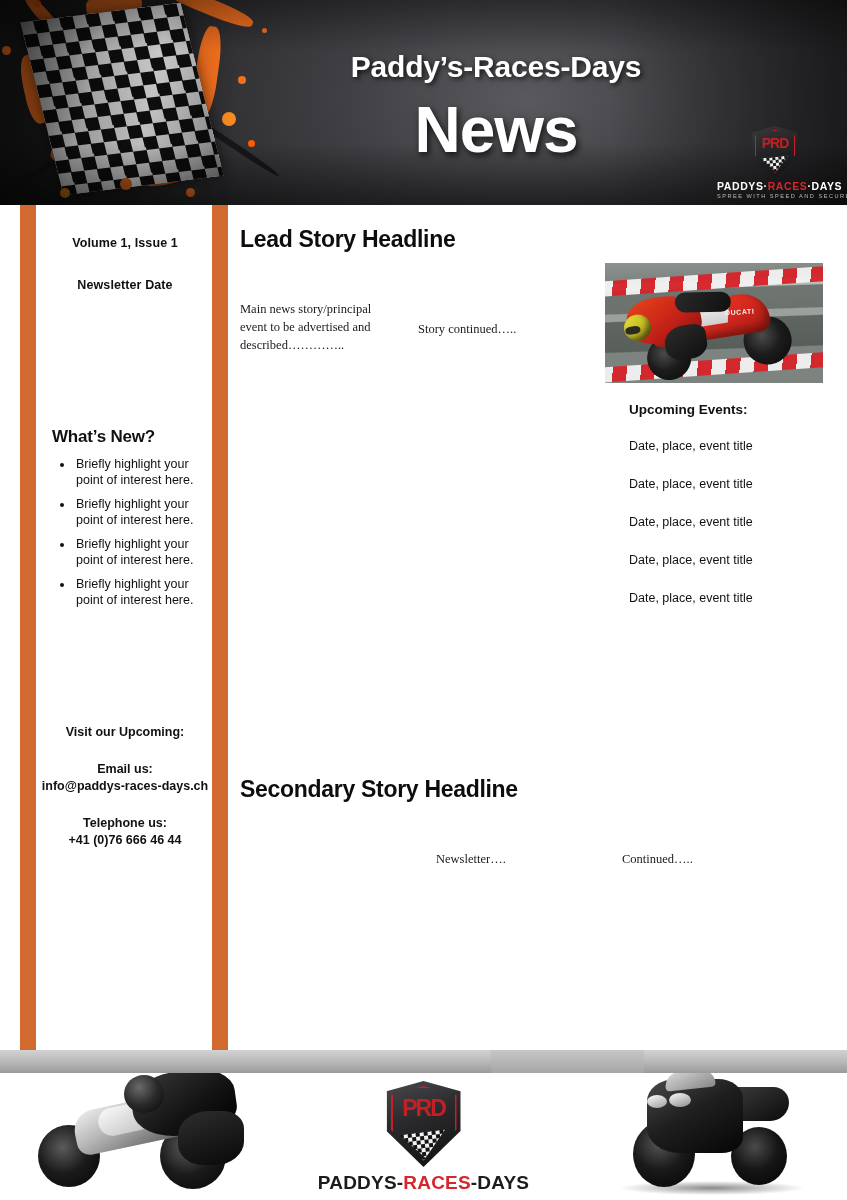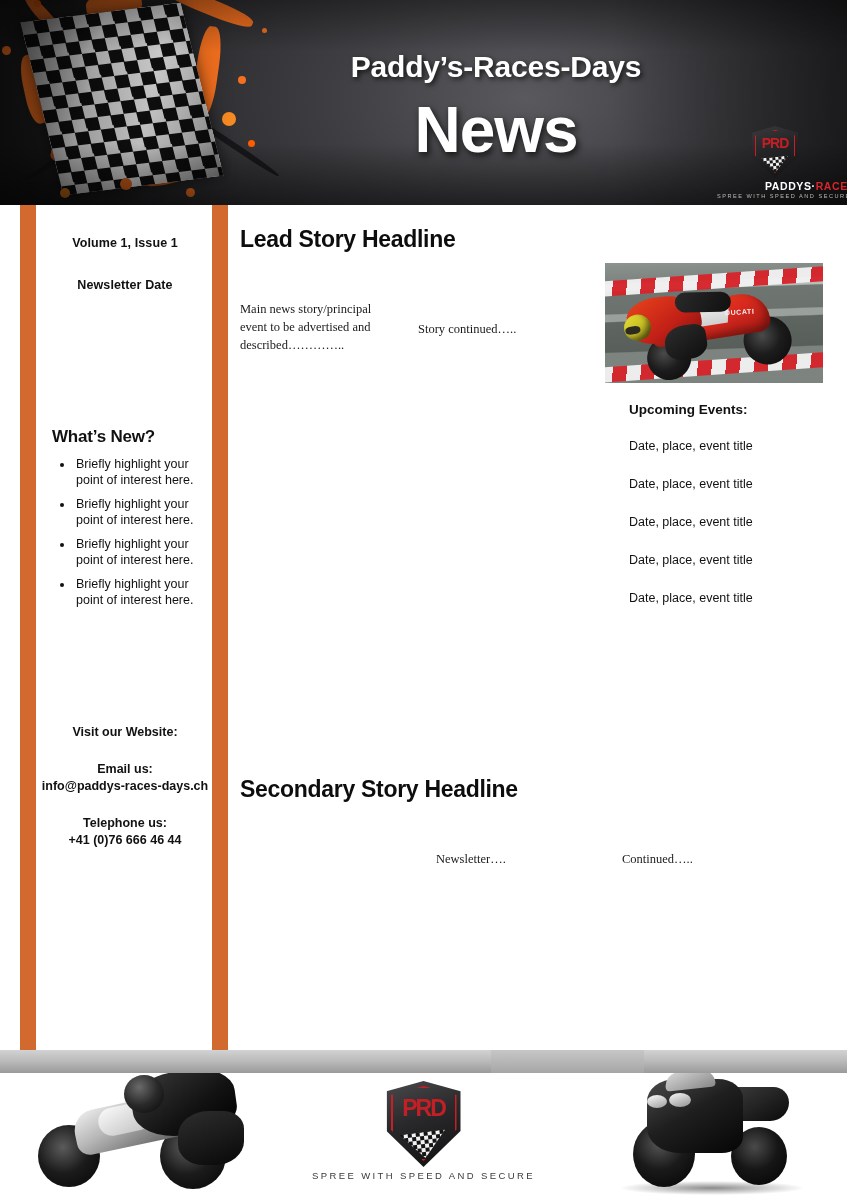--- a/index.html
+++ b/index.html
@@ -150,21 +150,21 @@
     clip-path: polygon(0% 0%, 100% 0%, 50% 100%);
     transform: rotate(-6deg);
   }
   .logo-word {
     font-size: 10.5px;
     font-weight: bold;
     letter-spacing: 0.6px;
     margin-top: 2px;
     white-space: nowrap;
   }
-  .logo-word .w { color: #ffffff; margin-left: 48px; }
+  .logo-word .w { color: #ffffff; }
   .logo-word .r { color: #d7262c; }
   .logo-tag {
     font-size: 5.6px;
     letter-spacing: 1.5px;
     color: #b9b9b9;
     margin-top: 1px;
     white-space: nowrap;
   }
 
   
@@ -647,21 +647,21 @@
     <div class="whats-new">What’s New?</div>
     <ul class="bullets">
       <li>Briefly highlight your point of interest here.</li>
       <li>Briefly highlight your point of interest here.</li>
       <li>Briefly highlight your point of interest here.</li>
       <li>Briefly highlight your point of interest here.</li>
     </ul>
 
     <div class="contact">
       <div class="grp">
-        <div>Visit our Website:</div>
+        <div>Visit our Upcoming:</div>
       </div>
       <div class="grp">
         <div>Email us:</div>
         <div>info@paddys-races-days.ch</div>
       </div>
       <div class="grp">
         <div>Telephone us:</div>
         <div>+41 (0)76 666 46 44</div>
       </div>
     </div>
@@ -724,20 +724,23 @@
       <div class="lg"></div>
       <div class="hlm"></div>
     </div>
 
     <div class="footer-logo">
       <div class="f-shield">
         <div class="arc2"></div>
         <div class="prd2">PRD</div>
         <div class="checker2"></div>
       </div>
+      <div class="f-word">
+        <span class="k">PADDYS-</span><span class="r">RACES</span><span class="k">-DAYS</span>
+      </div>
       <div class="f-tag">SPREE WITH SPEED AND SECURE</div>
     </div>
 
     <div class="fbike-r">
       <div class="shadow"></div>
       <div class="fw"></div>
       <div class="rw"></div>
       <div class="tail"></div>
       <div class="fair"></div>
       <div class="screen"></div>

